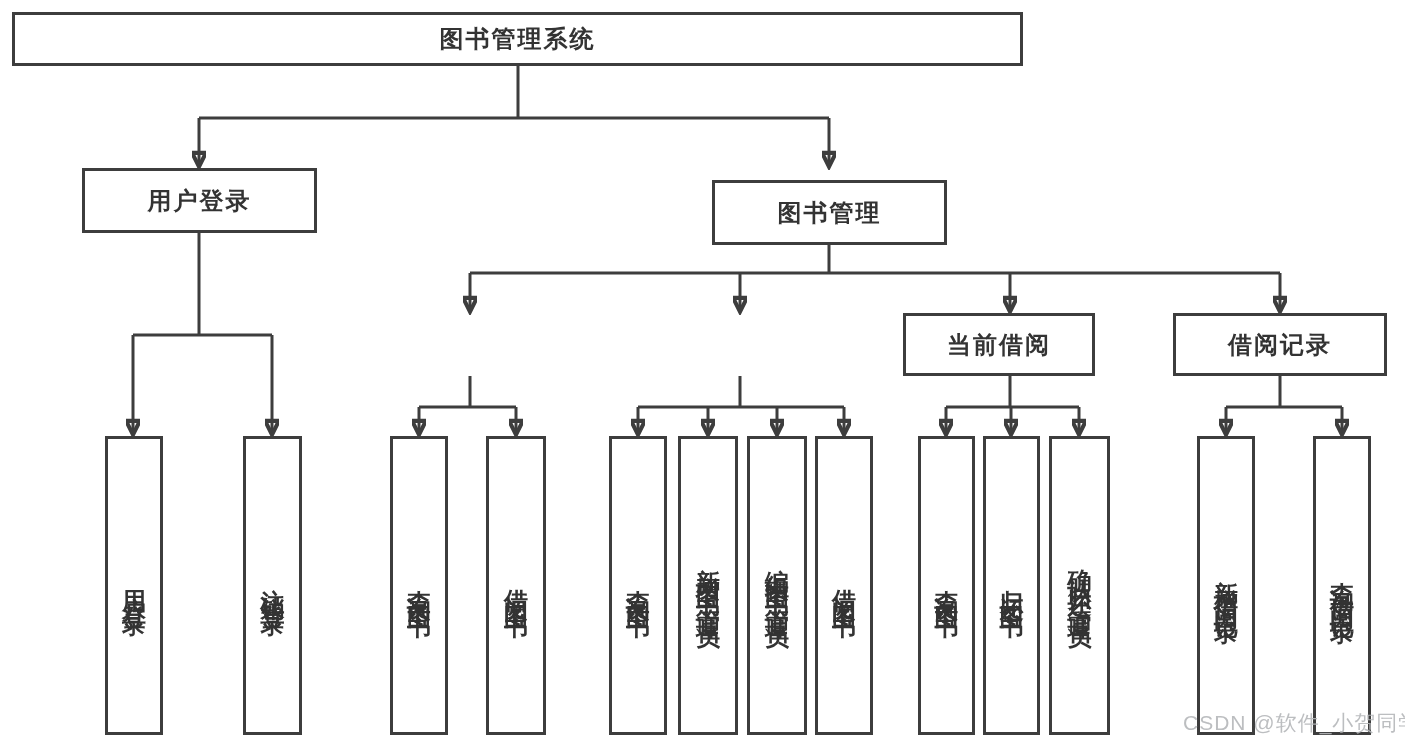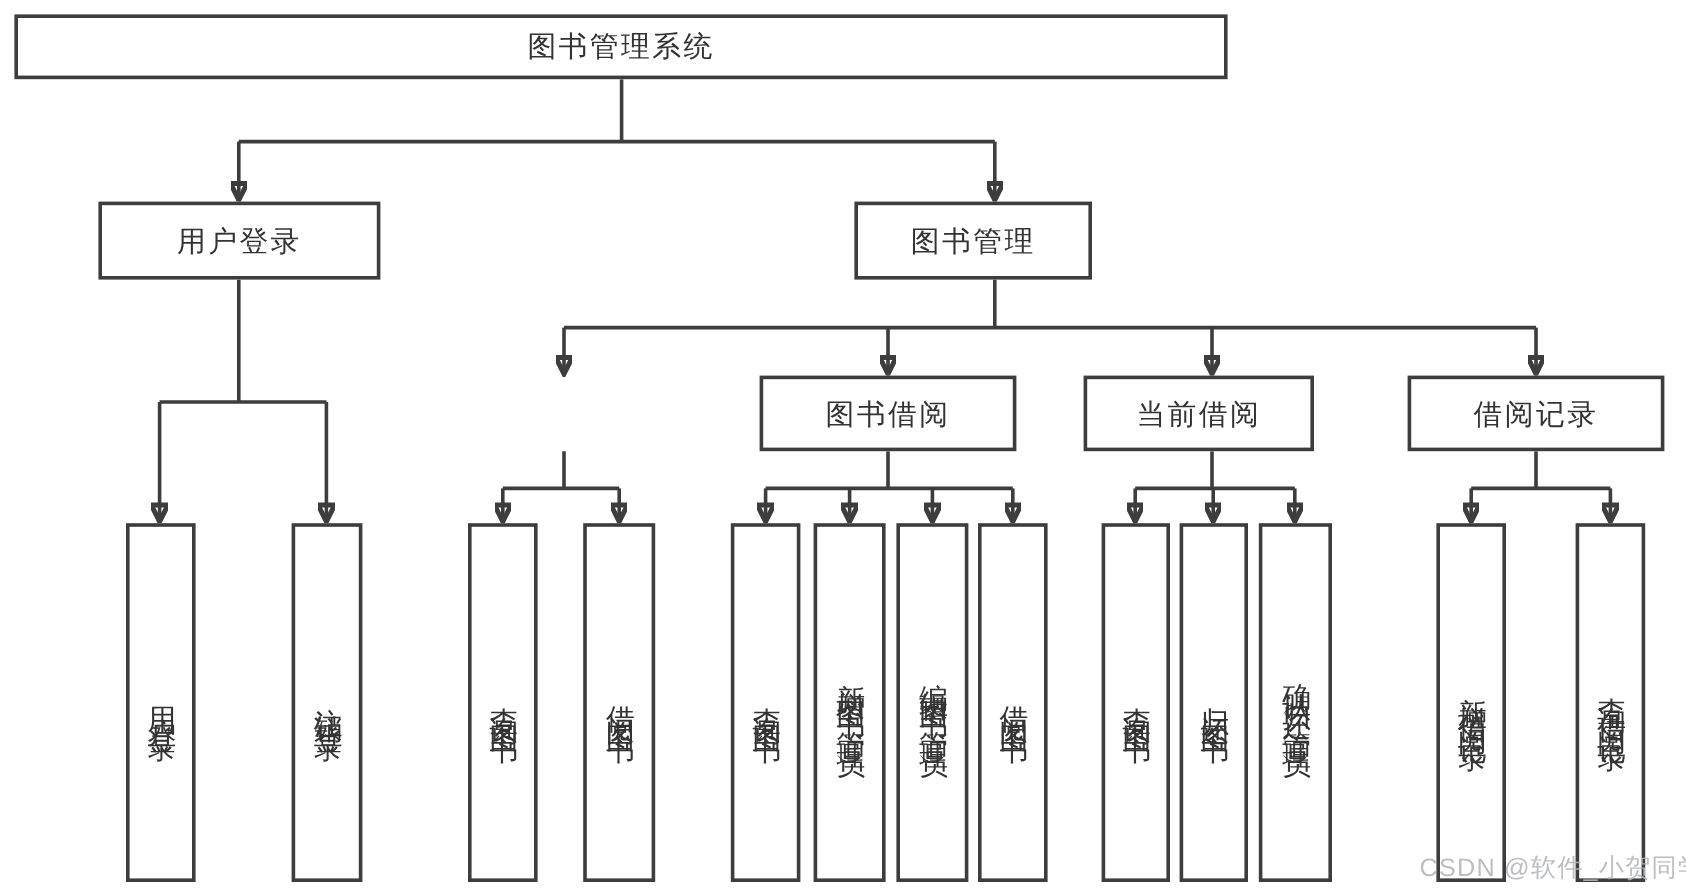--- a/index.html
+++ b/index.html
@@ -13,20 +13,21 @@
     color: #333333;
   }
   .node {
     position: absolute;
     box-sizing: border-box;
     border: 3px solid #3d3d3d;
     background: #ffffff;
     display: flex;
     align-items: center;
     justify-content: center;
+    font-weight: bold;
   }
   .hbox .label {
     font-size: 24px;
     letter-spacing: 2px;
     white-space: nowrap;
   }
   .vbox .vlabel {
     writing-mode: vertical-rl;
     text-orientation: mixed;
     font-size: 24px;
@@ -105,27 +106,24 @@
     <line x1="1342" y1="407" x2="1342" y2="434" marker-end="url(#arrow)"></line>
   </svg>
 
   <div class="node hbox" style="left:12px;top:12px;width:1011px;height:54px">
     <span class="label">图书管理系统</span>
   </div>
 
   <div class="node hbox" style="left:82px;top:168px;width:235px;height:65px">
     <span class="label">用户登录</span>
   </div>
-  <div class="node hbox" style="left:712px;top:168px;width:198px;height:65px">
+  <div class="node hbox" style="left:712px;top:180px;width:235px;height:65px">
     <span class="label">图书管理</span>
   </div>
 
-  <div class="node hbox" style="left:633px;top:313px;width:214px;height:63px">
-    <span class="label">图书借阅</span>
-  </div>
   <div class="node hbox" style="left:903px;top:313px;width:192px;height:63px">
     <span class="label">当前借阅</span>
   </div>
   <div class="node hbox" style="left:1173px;top:313px;width:214px;height:63px">
     <span class="label">借阅记录</span>
   </div>
 
   <div class="node vbox" style="left:105px;top:436px;width:58px;height:299px">
     <span class="vlabel">用户登录</span>
   </div>

